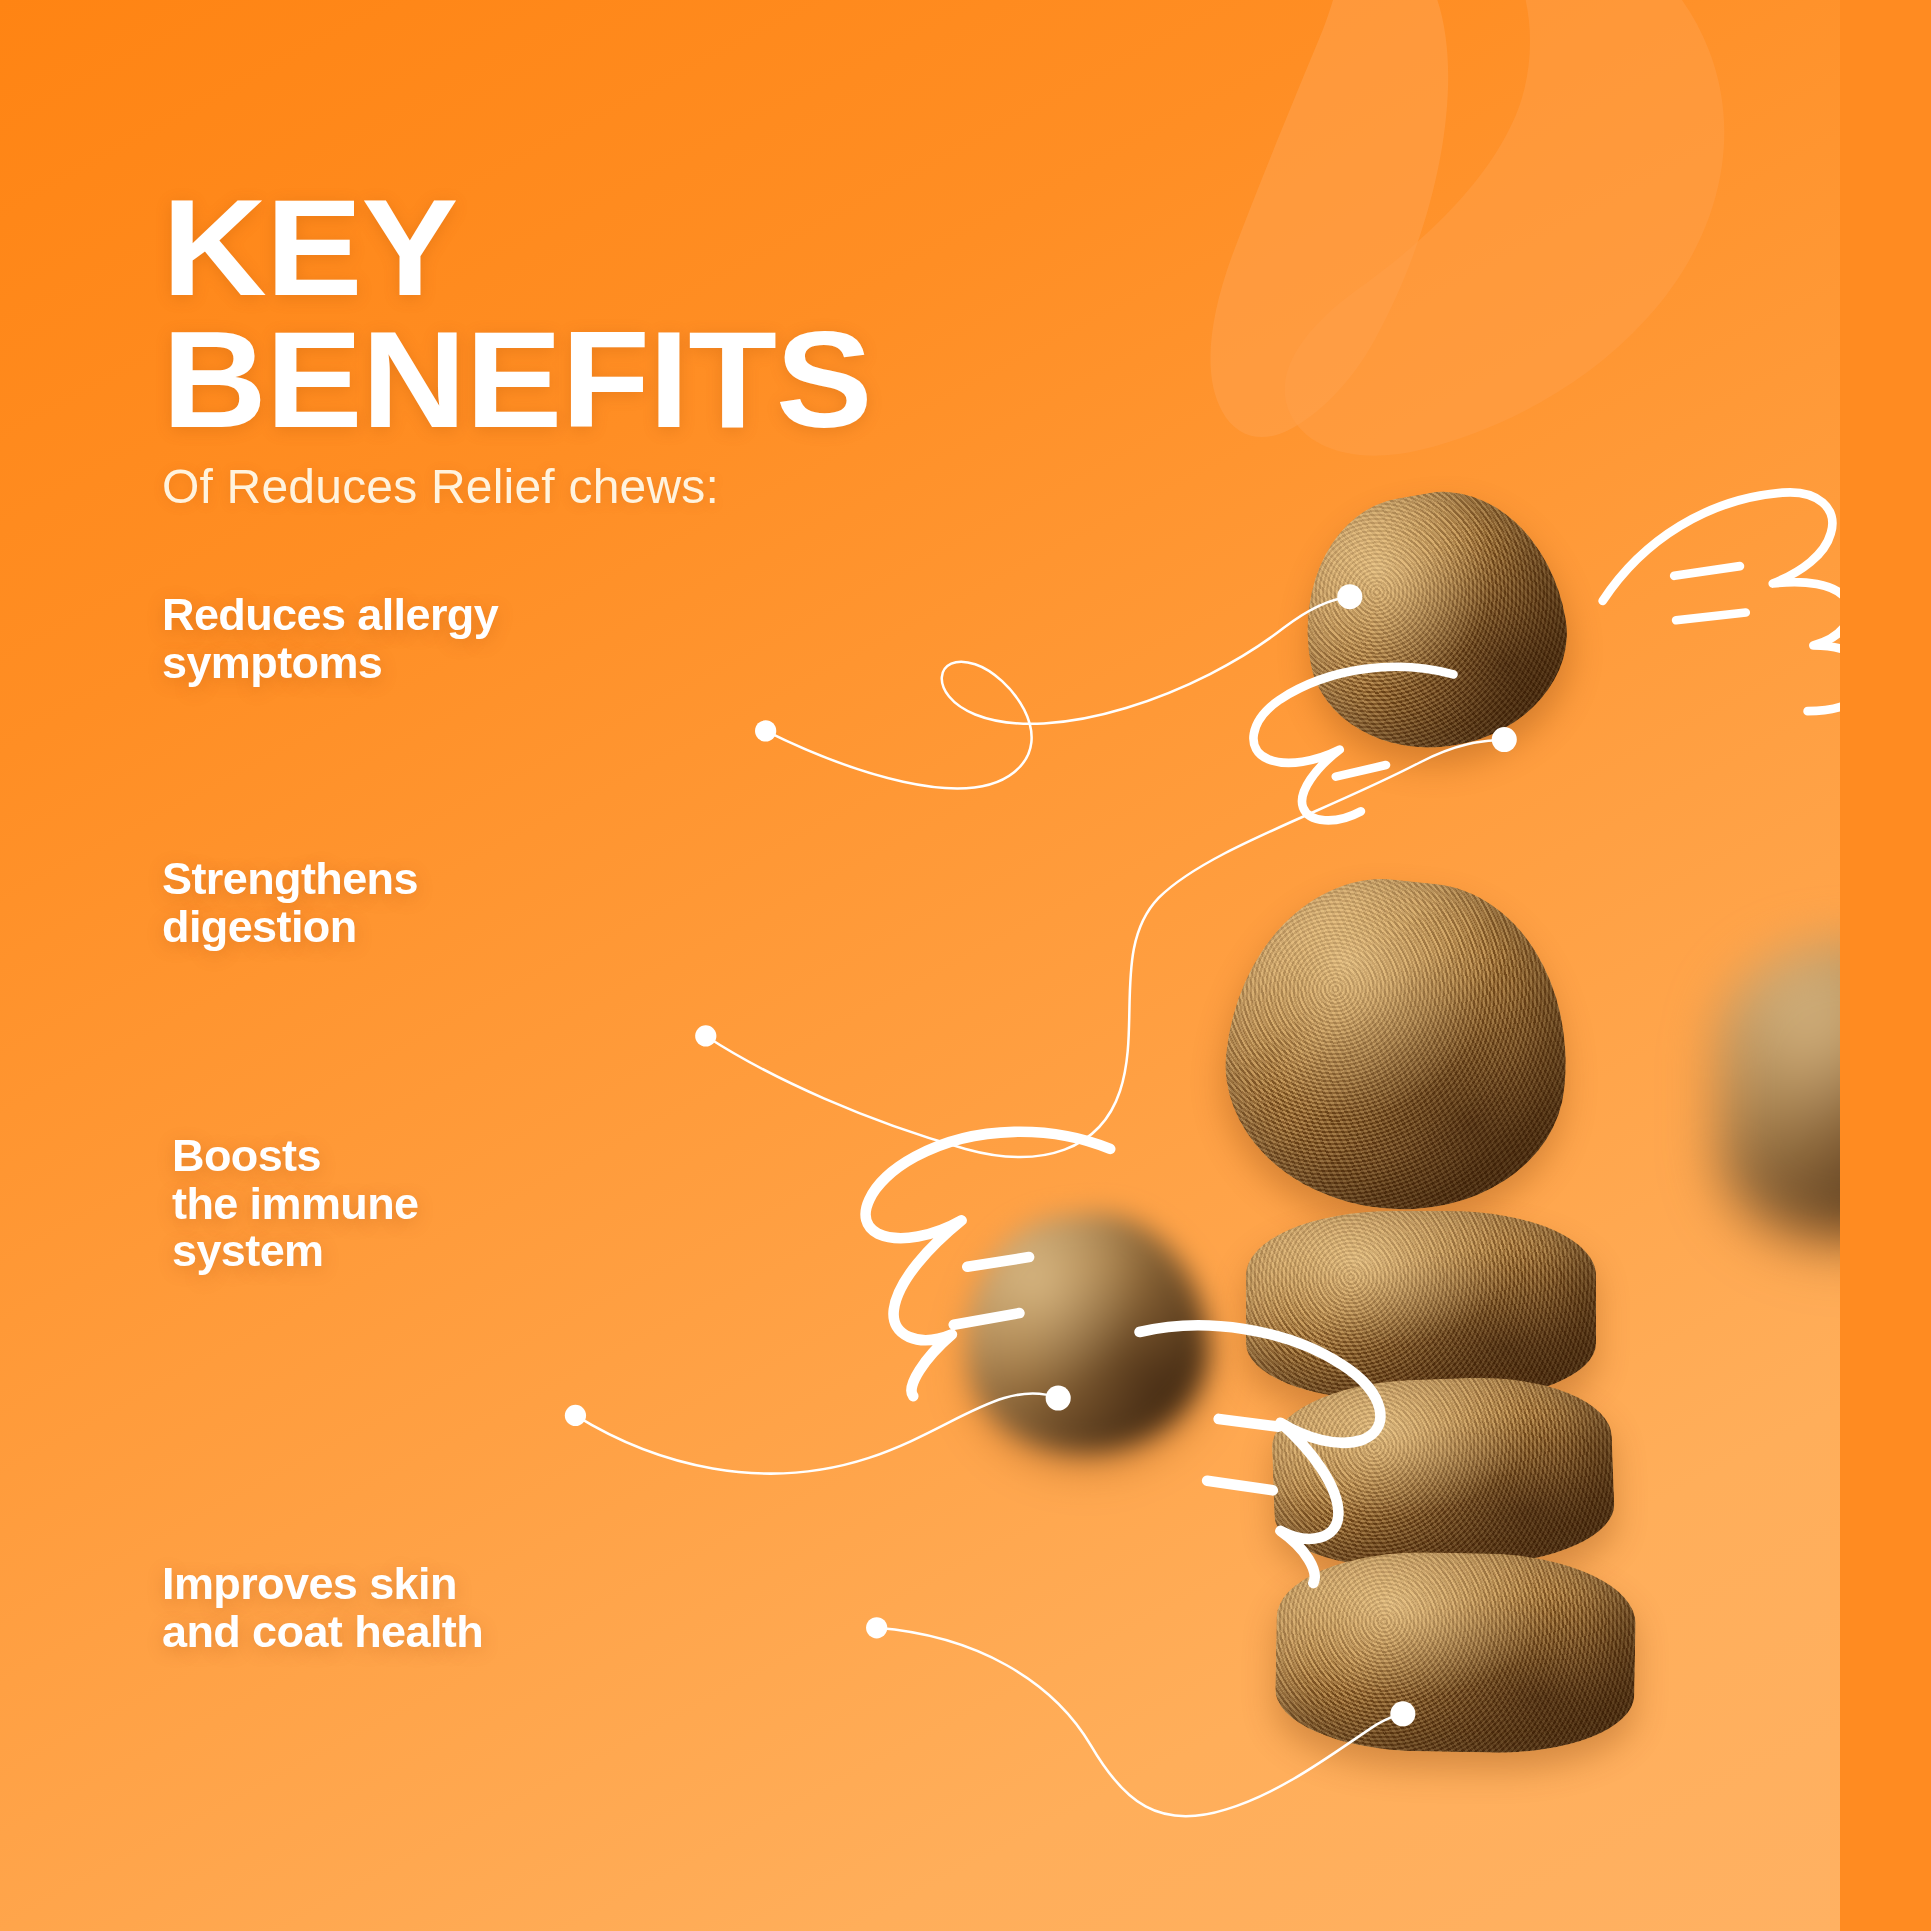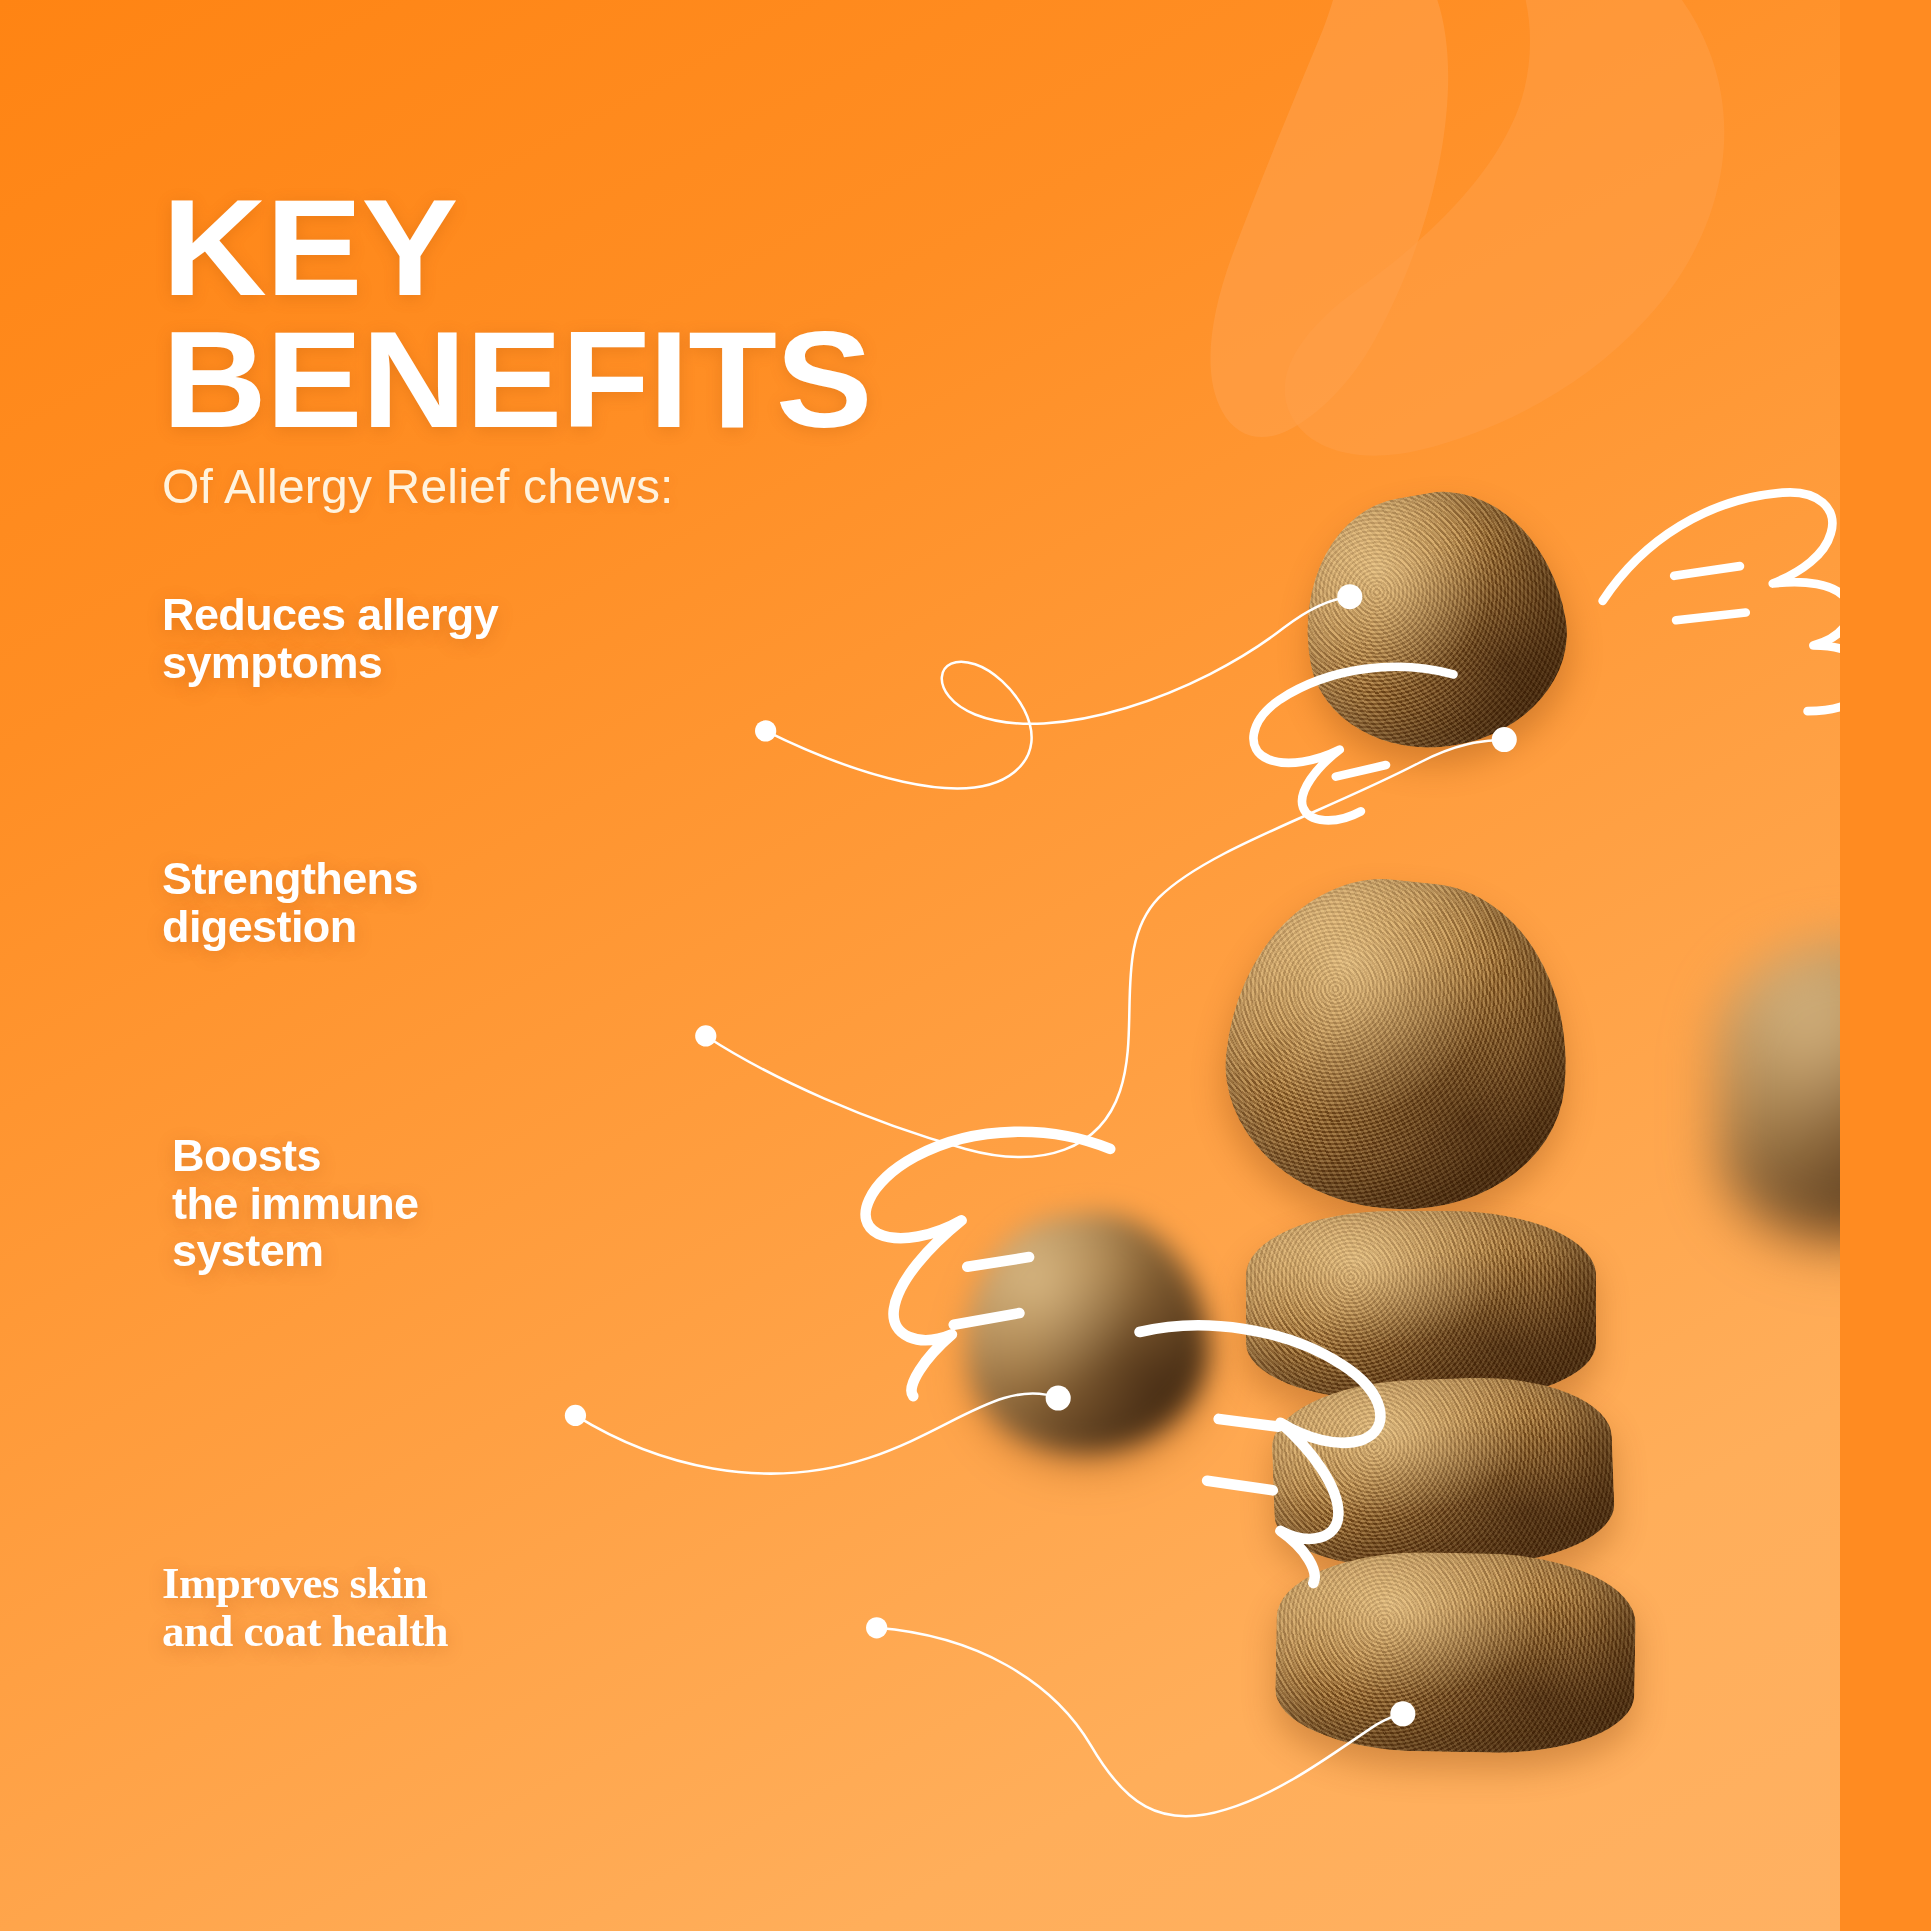--- a/index.html
+++ b/index.html
@@ -108,21 +108,21 @@
     font-size: 45px;
     line-height: 1.06;
     font-weight: 700;
     letter-spacing: -0.6px;
     text-shadow: 0 3.9px 17.4px rgba(150,66,4,.26);
     white-space: pre-line;
   }
   .benefit.b0 { position: absolute; top: 0;    left: 0; }
   .benefit.b1 { position: absolute; top: 264px; left: 0; }
   .benefit.b2 { position: absolute; top: 541px; left: 10px; }
-  .benefit.b3 { position: absolute; top: 969px; left: 0; font-family: Liberation Serif, serif; }
+  .benefit.b3 { position: absolute; top: 969px; left: 0; }
 </style>
 </head>
 <body>
 
 <div id="poster">
 
   <div class="bg-blob" style="left:1168px; top:-39px;">
     <svg class="blob-svg" width="792" height="541" viewBox="0 0 820 560">
       <path d="M206 -30 C262 -24 292 40 290 128 C288 214 258 312 214 392 C190 436 156 470 124 486 C96 500 70 492 56 466 C36 430 42 372 66 306 C96 226 132 140 160 72 C176 32 186 -28 206 -30 Z" fill="#FFA04A" opacity="0.62"></path>
       <path d="M300 -60 C420 -70 520 -10 560 92 C596 184 570 290 494 372 C432 440 344 486 262 506 C196 522 144 506 126 468 C108 428 138 382 196 340 C266 290 330 230 360 160 C384 102 376 36 356 2 C338 -28 318 -58 300 -60 Z" fill="#FFA04A" opacity="0.50"></path>
@@ -186,21 +186,21 @@
     <circle cx="596" cy="1466" r="11"></circle>
     <circle cx="1096" cy="1448" r="13"></circle>
 
     <path d="M908 1686 C1010 1694 1090 1740 1130 1808 C1164 1866 1200 1896 1270 1874 C1330 1856 1386 1812 1426 1786 C1440 1778 1448 1776 1453 1775"></path>
     <circle cx="908" cy="1686" r="11"></circle>
     <circle cx="1453" cy="1775" r="13"></circle>
   </svg>
 
   <div class="text-col">
     <h1 class="title">KEY BENEFITS</h1>
-    <p class="subtitle">Of Allergy Relief chews:</p>
+    <p class="subtitle">Of Reduces Relief chews:</p>
   </div>
 
   <ul class="benefits">
     <li class="benefit b0">Reduces allergy
 symptoms</li>
     <li class="benefit b1">Strengthens
 digestion</li>
     <li class="benefit b2">Boosts
 the immune
 system</li>

